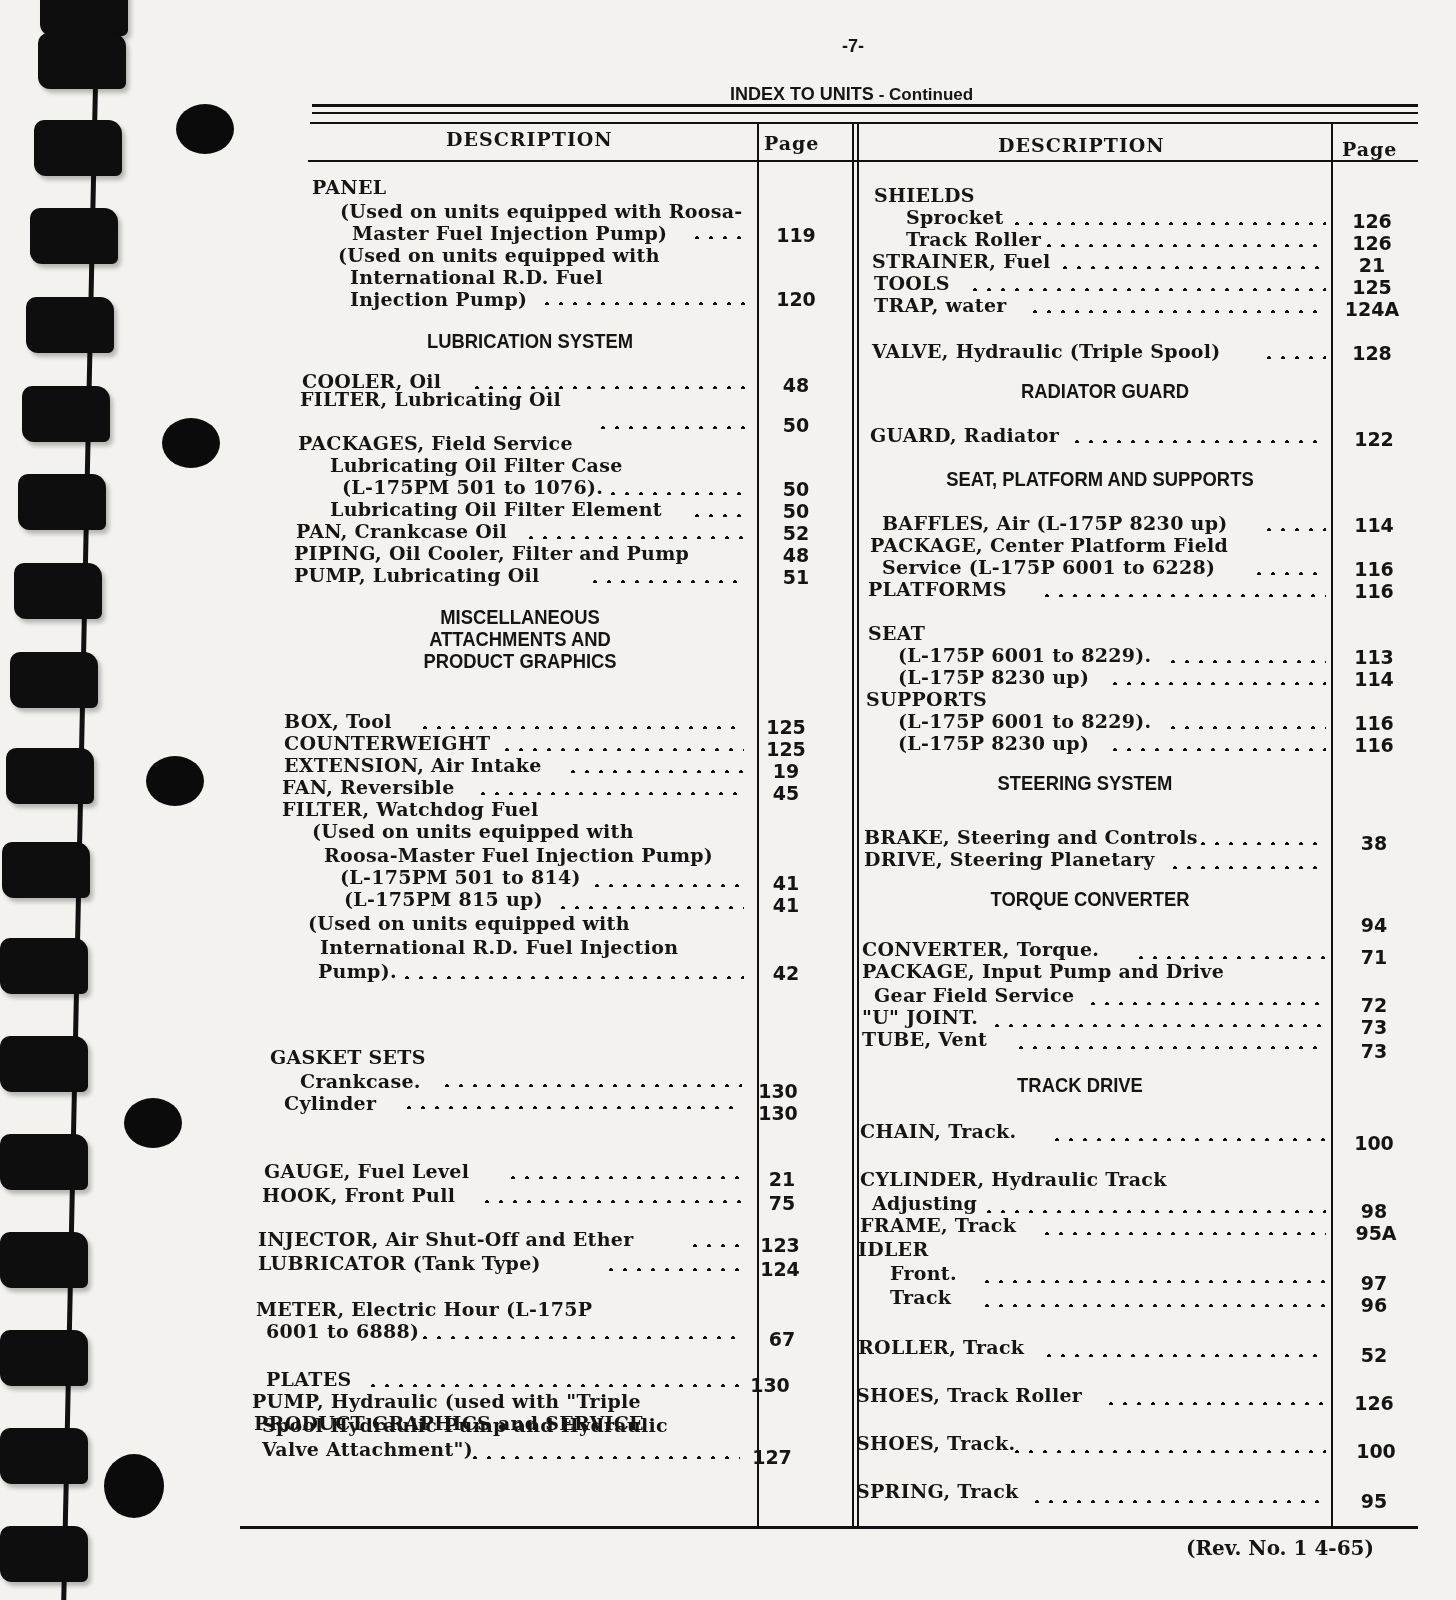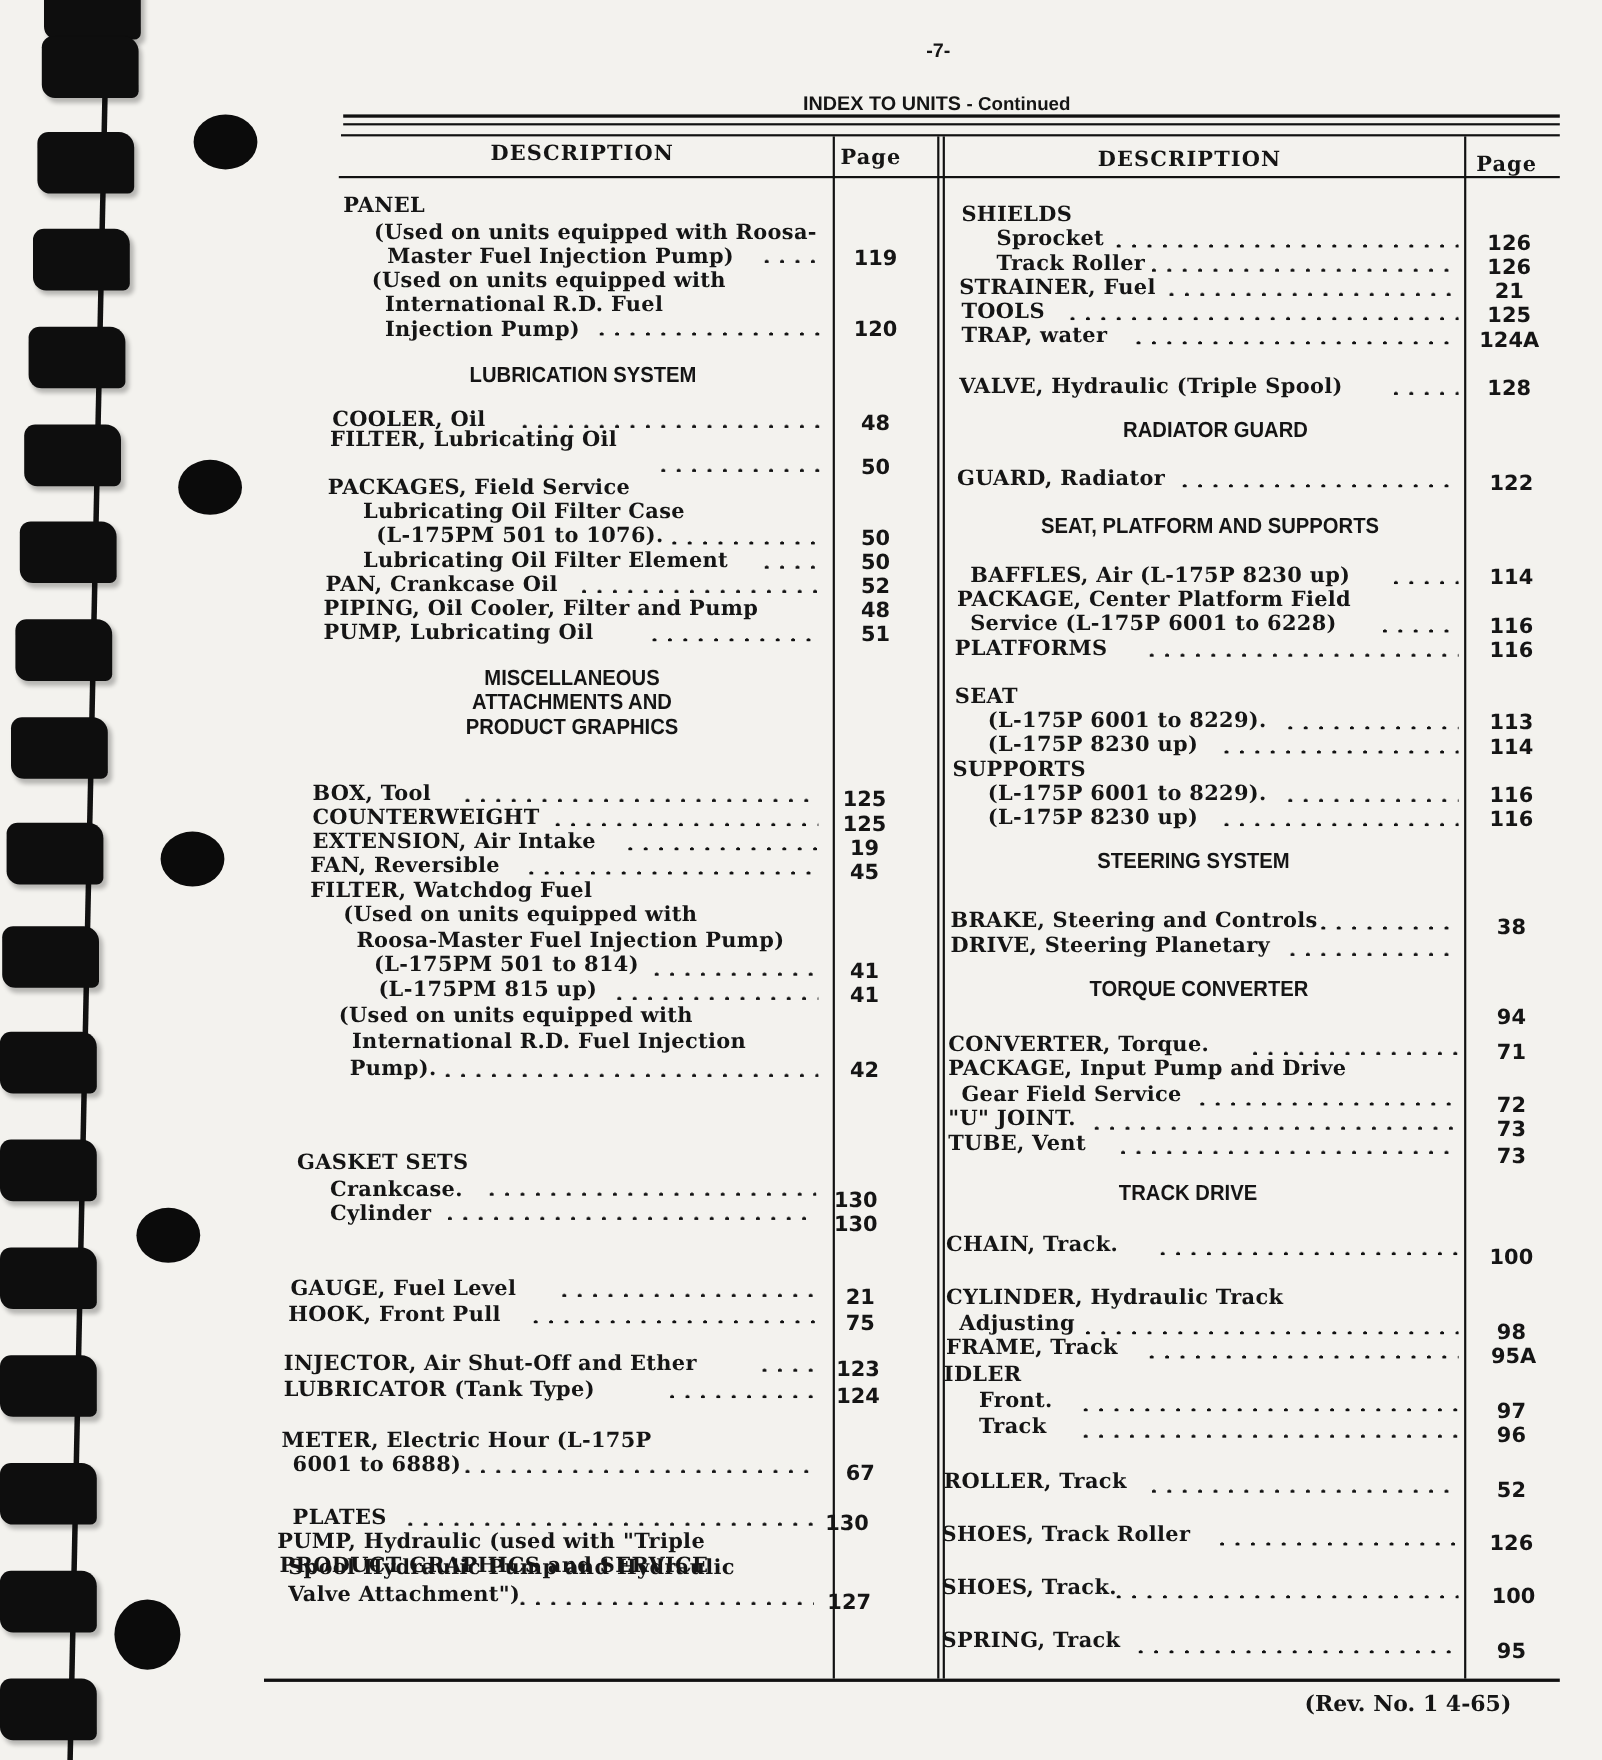--- a/index.html
+++ b/index.html
@@ -177,21 +177,21 @@
   <div class="entry" style="left:308px;top:912px;">(Used on units equipped with</div>
   <div class="entry" style="left:320px;top:936px;">International R.D. Fuel Injection</div>
   <div class="entry" style="left:318px;top:960px;">Pump).</div>
   <div class="dotfill" style="left:400px;top:976px;width:344px;"></div>
   <div class="pg" style="left:756px;top:962px;">42</div>
 
   <div class="entry" style="left:270px;top:1046px;">GASKET SETS</div>
   <div class="entry" style="left:300px;top:1070px;">Crankcase.</div>
   <div class="dotfill" style="left:440px;top:1084px;width:302px;"></div>
   <div class="pg" style="left:748px;top:1080px;">130</div>
-  <div class="entry" style="left:300px;top:1092px;text-align:center;">Cylinder</div>
+  <div class="entry" style="left:284px;top:1092px;text-align:center;">Cylinder</div>
   <div class="dotfill" style="left:402px;top:1106px;width:340px;"></div>
   <div class="pg" style="left:748px;top:1102px;">130</div>
 
   <div class="entry" style="left:264px;top:1160px;">GAUGE, Fuel Level</div>
   <div class="dotfill" style="left:506px;top:1176px;width:236px;"></div>
   <div class="pg" style="left:752px;top:1168px;">21</div>
   <div class="entry" style="left:262px;top:1184px;">HOOK, Front Pull</div>
   <div class="dotfill" style="left:480px;top:1200px;width:262px;"></div>
   <div class="pg" style="left:752px;top:1192px;">75</div>
 

